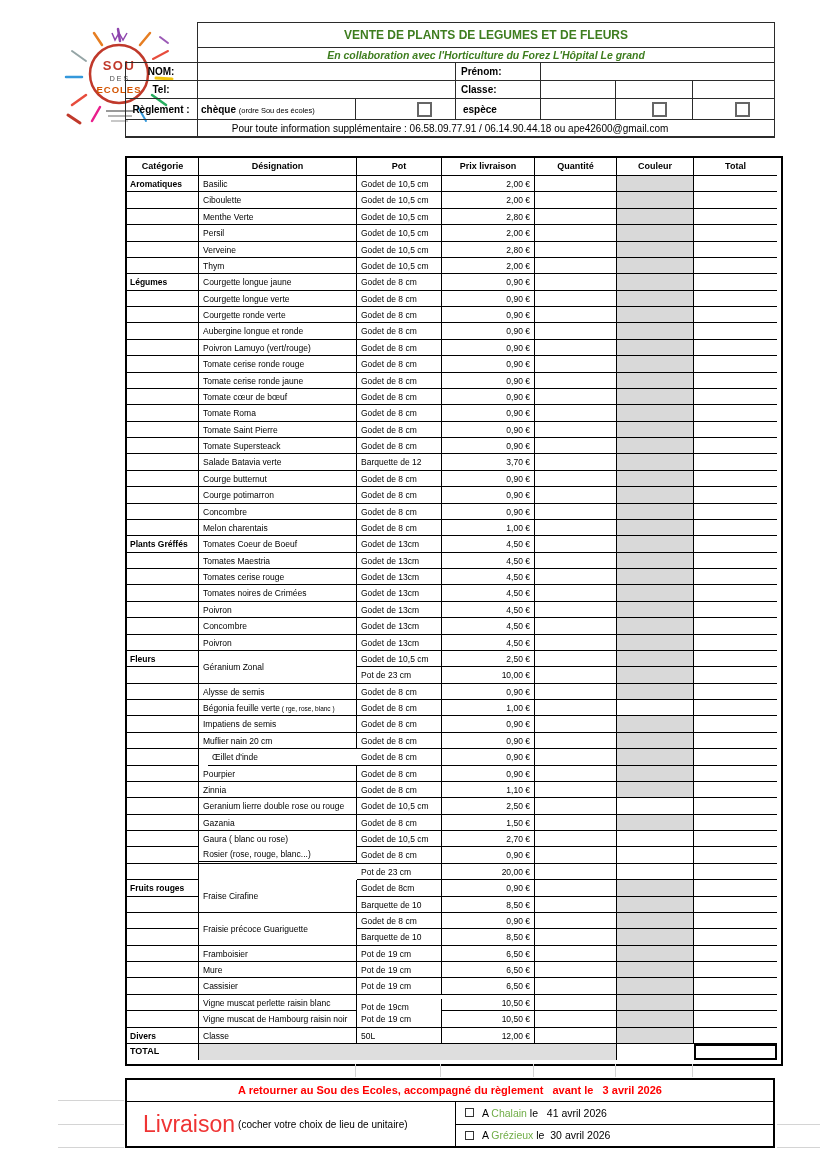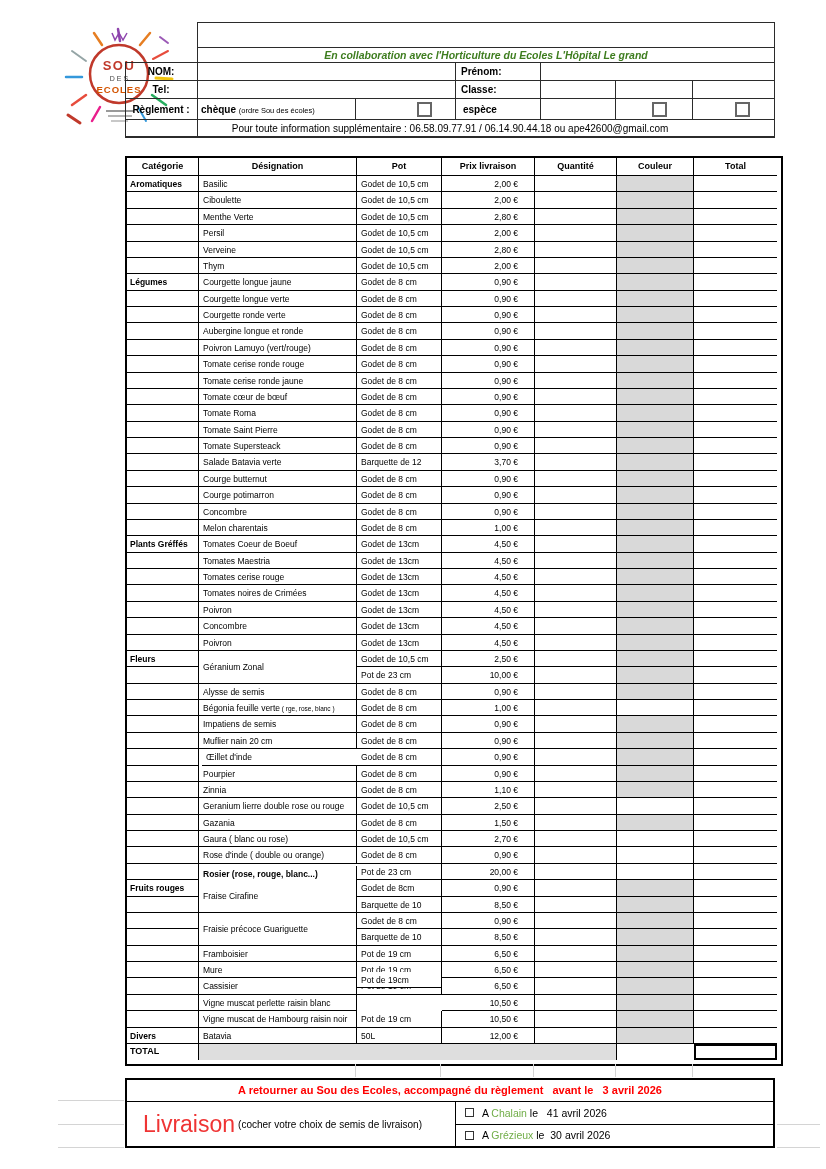--- a/index.html
+++ b/index.html
@@ -26,21 +26,21 @@
   .th{box-sizing:border-box;border-right:1px solid #000;border-bottom:1px solid #000;
       font-size:9px;font-weight:bold;text-align:center;line-height:17px;overflow:hidden;}
   .th:last-child{border-right:none;}
   #rows-area{position:relative;width:650px;height:868px;}
   .cell{position:absolute;box-sizing:border-box;border-right:1px solid #000;border-bottom:1px solid #000;
         font-size:8.5px;line-height:16px;overflow:hidden;white-space:nowrap;background:#fff;}
   .cat{font-weight:bold;padding-left:3px;}
   .des{padding-left:4px;}
   .merged{display:flex;align-items:center;}
   .pot{padding-left:4px;}
-  .prix{text-align:right;padding-right:16px;}
+  .prix{text-align:right;padding-right:4px;}
   .grey{background:#d9d9d9;}
   .note{font-size:6.5px;}
   .last-col{border-right:none !important;}
   
   .total-row{display:flex;height:16px;}
   .total-row>div{box-sizing:border-box;height:16px;}
   .total-label{width:72px;border-right:1px solid #000;font-size:9px;font-weight:bold;padding-left:3px;line-height:15px;}
   .total-band{width:418px;background:#dedede;border-right:1px solid #000;}
   .total-spacer{width:77px;}
   .total-cell{width:83px;border:2px solid #000;background:#fff;}
@@ -102,21 +102,22 @@
   <div class="ln" style="left:125px;top:136px;width:650px;height:2px"></div>
   <div class="ln" style="left:197px;top:22px;width:1px;height:115px"></div>
   <div class="ln" style="left:774px;top:22px;width:1px;height:115px"></div>
   <div class="ln" style="left:125px;top:62px;width:1px;height:75px"></div>
   <div class="ln" style="left:455px;top:62px;width:1px;height:58px"></div>
   <div class="ln" style="left:540px;top:62px;width:1px;height:58px"></div>
   <div class="ln" style="left:615px;top:80px;width:1px;height:40px"></div>
   <div class="ln" style="left:692px;top:80px;width:1px;height:40px"></div>
   <div class="ln" style="left:355px;top:98px;width:1px;height:22px"></div>
 
-  <div class="abs subtitle green" style="left:197px;top:48px;width:578px;height:14px">En collaboration avec l'Horticulture du Ecoles L'Hôpital Le grand</div>
+  <div class="abs title green" style="left:197px;top:25px;width:578px;height:20px">VENTE DE PLANTS DE LEGUMES ET DE FLEURS</div>
+  <div class="abs subtitle green" style="left:197px;top:48px;width:578px;height:14px">En collaboration avec l'Horticulture du Forez L'Hôpital Le grand</div>
 
   <div class="abs flabel center" style="left:125px;top:63px;width:72px;height:17px">NOM:</div>
   <div class="abs" style="left:198px;top:63px;width:256px;height:17px"></div>
   <div class="abs flabel" style="left:461px;top:63px;width:78px;height:17px">Prénom:</div>
   <div class="abs" style="left:541px;top:63px;width:233px;height:17px"></div>
 
   <div class="abs flabel center" style="left:125px;top:81px;width:72px;height:17px">Tel:</div>
   <div class="abs" style="left:198px;top:81px;width:256px;height:17px"></div>
   <div class="abs flabel" style="left:461px;top:81px;width:78px;height:17px">Classe:</div>
   <div class="abs" style="left:541px;top:81px;width:73px;height:17px"></div>
@@ -383,21 +384,21 @@
         <div class="cell coul grey" style="left: 490px; top: 540.453px; width: 77px; height: 16.3774px;"></div>
         <div class="cell tot last-col" style="left: 567px; top: 540.453px; width: 83px; height: 16.3774px;"></div>
         <div class="cell cat" style="left: 0px; top: 556.83px; width: 72px; height: 16.3774px;"></div>
         <div class="cell des" style="left: 72px; top: 556.83px; width: 158px; height: 16.3774px;">Muflier nain 20 cm</div>
         <div class="cell pot" style="left: 230px; top: 556.83px; width: 85px; height: 16.3774px;">Godet de 8 cm</div>
         <div class="cell prix" style="left: 315px; top: 556.83px; width: 93px; height: 16.3774px;">0,90 €</div>
         <div class="cell qty" style="left: 408px; top: 556.83px; width: 82px; height: 16.3774px;"></div>
         <div class="cell coul grey" style="left: 490px; top: 556.83px; width: 77px; height: 16.3774px;"></div>
         <div class="cell tot last-col" style="left: 567px; top: 556.83px; width: 83px; height: 16.3774px;"></div>
         <div class="cell cat" style="left: 0px; top: 573.208px; width: 72px; height: 16.3774px;"></div>
-        <div class="cell des" style="left: 75px; top: 573.208px; width: 158px; height: 16.3774px;">Œillet d'inde</div>
+        <div class="cell des" style="left: 81px; top: 573.208px; width: 158px; height: 16.3774px;">Œillet d'inde</div>
         <div class="cell pot" style="left: 230px; top: 573.208px; width: 85px; height: 16.3774px;">Godet de 8 cm</div>
         <div class="cell prix" style="left: 315px; top: 573.208px; width: 93px; height: 16.3774px;">0,90 €</div>
         <div class="cell qty" style="left: 408px; top: 573.208px; width: 82px; height: 16.3774px;"></div>
         <div class="cell coul grey" style="left: 490px; top: 573.208px; width: 77px; height: 16.3774px;"></div>
         <div class="cell tot last-col" style="left: 567px; top: 573.208px; width: 83px; height: 16.3774px;"></div>
         <div class="cell cat" style="left: 0px; top: 589.585px; width: 72px; height: 16.3774px;"></div>
         <div class="cell des" style="left: 72px; top: 589.585px; width: 158px; height: 16.3774px;">Pourpier</div>
         <div class="cell pot" style="left: 230px; top: 589.585px; width: 85px; height: 16.3774px;">Godet de 8 cm</div>
         <div class="cell prix" style="left: 315px; top: 589.585px; width: 93px; height: 16.3774px;">0,90 €</div>
         <div class="cell qty" style="left: 408px; top: 589.585px; width: 82px; height: 16.3774px;"></div>
@@ -432,21 +433,21 @@
         <div class="cell coul" style="left: 490px; top: 655.094px; width: 77px; height: 16.3774px;"></div>
         <div class="cell tot last-col" style="left: 567px; top: 655.094px; width: 83px; height: 16.3774px;"></div>
         <div class="cell cat" style="left: 0px; top: 671.472px; width: 72px; height: 16.3774px;"></div>
         <div class="cell des" style="left: 72px; top: 671.472px; width: 158px; height: 16.3774px;">Rose d'inde ( double ou orange)</div>
         <div class="cell pot" style="left: 230px; top: 671.472px; width: 85px; height: 16.3774px;">Godet de 8 cm</div>
         <div class="cell prix" style="left: 315px; top: 671.472px; width: 93px; height: 16.3774px;">0,90 €</div>
         <div class="cell qty" style="left: 408px; top: 671.472px; width: 82px; height: 16.3774px;"></div>
         <div class="cell coul" style="left: 490px; top: 671.472px; width: 77px; height: 16.3774px;"></div>
         <div class="cell tot last-col" style="left: 567px; top: 671.472px; width: 83px; height: 16.3774px;"></div>
         <div class="cell cat" style="left: 0px; top: 687.849px; width: 72px; height: 16.3774px;"></div>
-        <div class="cell des" style="left: 72px; top: 690px; width: 158px; height: 16.3774px; font-weight: bold;">Rosier (rose, rouge, blanc...)</div>
+        <div class="cell des" style="left: 72px; top: 670px; width: 158px; height: 16.3774px;">Rosier (rose, rouge, blanc...)</div>
         <div class="cell pot" style="left: 230px; top: 687.849px; width: 85px; height: 16.3774px;">Pot de 23 cm</div>
         <div class="cell prix" style="left: 315px; top: 687.849px; width: 93px; height: 16.3774px;">20,00 €</div>
         <div class="cell qty" style="left: 408px; top: 687.849px; width: 82px; height: 16.3774px;"></div>
         <div class="cell coul" style="left: 490px; top: 687.849px; width: 77px; height: 16.3774px;"></div>
         <div class="cell tot last-col" style="left: 567px; top: 687.849px; width: 83px; height: 16.3774px;"></div>
         <div class="cell cat" style="left: 0px; top: 704.226px; width: 72px; height: 16.3774px;">Fruits rouges</div>
         <div class="cell des merged" style="left: 72px; top: 704.226px; width: 158px; height: 32.7547px;">Fraise Cirafine</div>
         <div class="cell pot" style="left: 230px; top: 704.226px; width: 85px; height: 16.3774px;">Godet de 8cm</div>
         <div class="cell prix" style="left: 315px; top: 704.226px; width: 93px; height: 16.3774px;">0,90 €</div>
         <div class="cell qty" style="left: 408px; top: 704.226px; width: 82px; height: 16.3774px;"></div>
@@ -487,34 +488,34 @@
         <div class="cell tot last-col" style="left: 567px; top: 786.113px; width: 83px; height: 16.3774px;"></div>
         <div class="cell cat" style="left: 0px; top: 802.491px; width: 72px; height: 16.3774px;"></div>
         <div class="cell des" style="left: 72px; top: 802.491px; width: 158px; height: 16.3774px;">Cassisier</div>
         <div class="cell pot" style="left: 230px; top: 802.491px; width: 85px; height: 16.3774px;">Pot de 19 cm</div>
         <div class="cell prix" style="left: 315px; top: 802.491px; width: 93px; height: 16.3774px;">6,50 €</div>
         <div class="cell qty" style="left: 408px; top: 802.491px; width: 82px; height: 16.3774px;"></div>
         <div class="cell coul grey" style="left: 490px; top: 802.491px; width: 77px; height: 16.3774px;"></div>
         <div class="cell tot last-col" style="left: 567px; top: 802.491px; width: 83px; height: 16.3774px;"></div>
         <div class="cell cat" style="left: 0px; top: 818.868px; width: 72px; height: 16.3774px;"></div>
         <div class="cell des" style="left: 72px; top: 818.868px; width: 158px; height: 16.3774px;">Vigne muscat perlette raisin blanc</div>
-        <div class="cell pot" style="left: 230px; top: 796px; width: 85px; height: 16.3774px;">Pot de 19cm</div>
+        <div class="cell pot" style="left: 230px; top: 823px; width: 85px; height: 16.3774px;">Pot de 19cm</div>
         <div class="cell prix" style="left: 315px; top: 818.868px; width: 93px; height: 16.3774px;">10,50 €</div>
         <div class="cell qty" style="left: 408px; top: 818.868px; width: 82px; height: 16.3774px;"></div>
         <div class="cell coul grey" style="left: 490px; top: 818.868px; width: 77px; height: 16.3774px;"></div>
         <div class="cell tot last-col" style="left: 567px; top: 818.868px; width: 83px; height: 16.3774px;"></div>
         <div class="cell cat" style="left: 0px; top: 835.245px; width: 72px; height: 16.3774px;"></div>
         <div class="cell des" style="left: 72px; top: 835.245px; width: 158px; height: 16.3774px;">Vigne muscat de Hambourg raisin noir</div>
         <div class="cell pot" style="left: 230px; top: 835.245px; width: 85px; height: 16.3774px;">Pot de 19 cm</div>
         <div class="cell prix" style="left: 315px; top: 835.245px; width: 93px; height: 16.3774px;">10,50 €</div>
         <div class="cell qty" style="left: 408px; top: 835.245px; width: 82px; height: 16.3774px;"></div>
         <div class="cell coul grey" style="left: 490px; top: 835.245px; width: 77px; height: 16.3774px;"></div>
         <div class="cell tot last-col" style="left: 567px; top: 835.245px; width: 83px; height: 16.3774px;"></div>
         <div class="cell cat" style="left: 0px; top: 851.623px; width: 72px; height: 16.3774px;">Divers</div>
-        <div class="cell des" style="left: 72px; top: 851.623px; width: 158px; height: 16.3774px;">Batavia</div>
+        <div class="cell des" style="left: 72px; top: 851.623px; width: 158px; height: 16.3774px;">Classe</div>
         <div class="cell pot" style="left: 230px; top: 851.623px; width: 85px; height: 16.3774px;">50L</div>
         <div class="cell prix" style="left: 315px; top: 851.623px; width: 93px; height: 16.3774px;">12,00 €</div>
         <div class="cell qty" style="left: 408px; top: 851.623px; width: 82px; height: 16.3774px;"></div>
         <div class="cell coul grey" style="left: 490px; top: 851.623px; width: 77px; height: 16.3774px;"></div>
         <div class="cell tot last-col" style="left: 567px; top: 851.623px; width: 83px; height: 16.3774px;"></div>
       </div>
     <div class="total-row">
       <div class="total-label">TOTAL</div>
       <div class="total-band"></div>
       <div class="total-spacer"></div>
@@ -531,21 +532,21 @@
   <div class="faint" style="left:58px;top:1124px;width:66px;height:1px"></div>
   <div class="faint" style="left:58px;top:1147px;width:66px;height:1px"></div>
   <div class="faint" style="left:777px;top:1124px;width:43px;height:1px"></div>
   <div class="faint" style="left:777px;top:1147px;width:43px;height:1px"></div>
 
   <div id="footer-box">
     <div class="return-line">A retourner au Sou des Ecoles, accompagné du règlement   avant le   3 avril 2026</div>
     <div class="delivery-area">
       <div class="livraison-cell">
         <span class="livraison-word">Livraison</span>
-        <span class="livraison-note">(cocher votre choix de semis de livraison)</span>
+        <span class="livraison-note">(cocher votre choix de lieu de unitaire)</span>
       </div>
       <div class="delivery-col">
         <div class="delivery-row first">
           <span class="dchk"></span><span>A </span><span class="place">Chalain</span><span> le   41 avril 2026</span>
         </div>
         <div class="delivery-row">
           <span class="dchk"></span><span>A </span><span class="place">Grézieux</span><span> le  30 avril 2026</span>
         </div>
       </div>
     </div>

